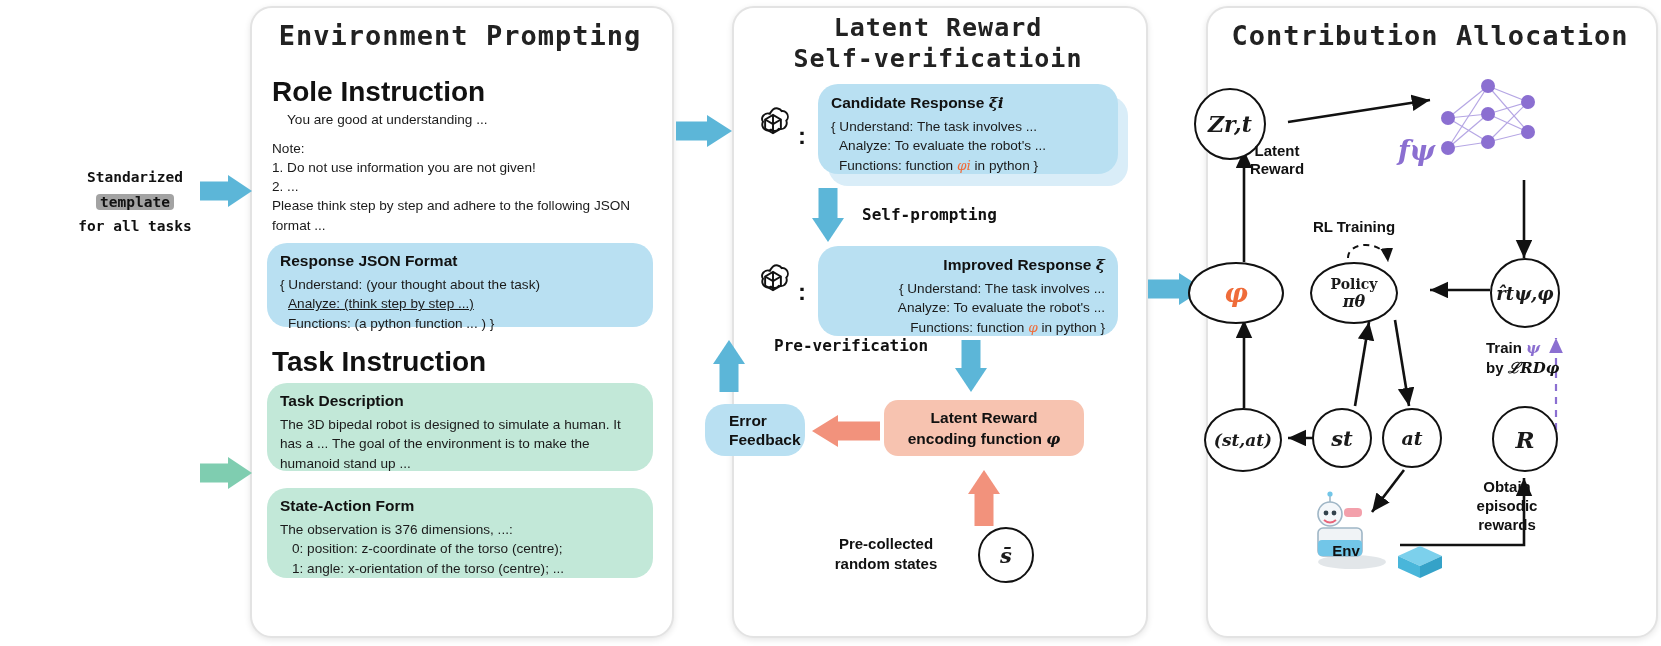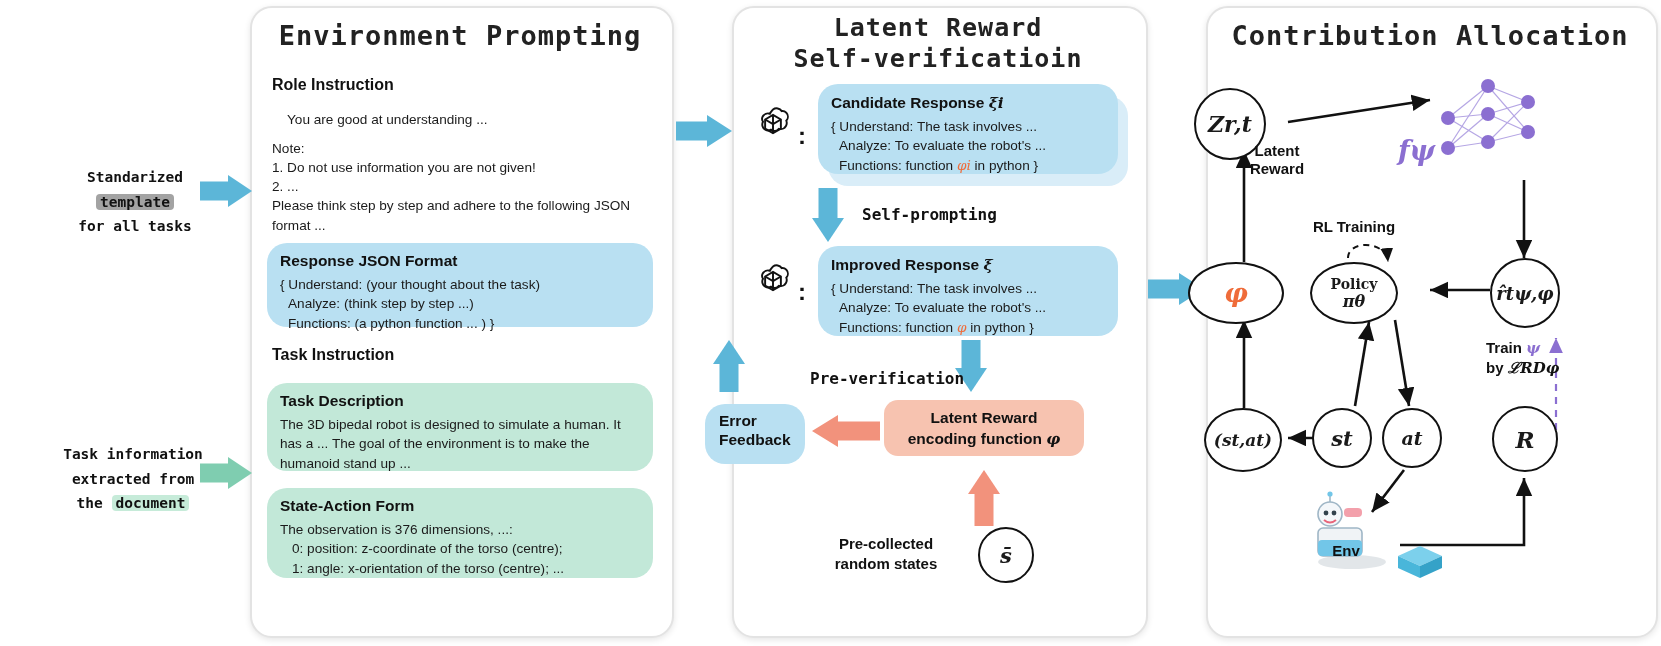--- a/index.html
+++ b/index.html
@@ -21,21 +21,21 @@
 
   .panel-title{
     font-family:"DejaVu Sans Mono","Liberation Mono",monospace;
     font-weight:700;text-align:center;color:#222;
   }
   #title-left{position:absolute;left:250px;top:20px;width:420px;font-size:27px;letter-spacing:1px;}
   #title-mid{position:absolute;left:732px;top:12px;width:412px;font-size:25px;line-height:1.25;letter-spacing:1px;}
   #title-right{position:absolute;left:1206px;top:20px;width:448px;font-size:27px;letter-spacing:1px;}
 
   .h-sec{
-    position:absolute;font-size:16px;font-weight:700;color:#111;
+    position:absolute;font-size:28px;font-weight:700;color:#111;
     font-family:"Liberation Sans",sans-serif;
   }
 
   
   .card{position:absolute;border-radius:20px;padding:9px 13px;box-sizing:border-box;}
   .card .card-title{font-size:15.5px;font-weight:700;margin-bottom:5px;color:#111;}
   .card .card-body{font-size:13.6px;line-height:1.42;color:#1b1b1b;}
   .blue{background:#b9e0f2;}
   .green{background:#c2e8d8;}
   .lightblue{background:#d9edf8;}
@@ -108,25 +108,20 @@
     <div>Self-verificatioin</div>
   </div>
   <div class="panel-title" id="title-right">Contribution Allocation</div>
 
   <div class="anno" style="left:30px;top:165px;width:210px;">
     <div>Standarized</div>
     <div><span class="hl-blue">template</span></div>
     <div>for all tasks</div>
   </div>
 
-  <div class="anno" style="left:18px;top:442px;width:230px;">
-    <div>Task information</div>
-    <div>extracted from</div>
-    <div><span>the </span><span class="hl-green">document</span></div>
-  </div>
 
   <div class="arrow-r" style="left:200px;top:170px;width:52px;height:42px;">
     <div class="bar" style="width:30px;height:19px;background:#5cb6d8;"></div>
     <div class="head" style="border-left:24px solid #5cb6d8;"></div>
   </div>
 
   <div class="arrow-r" style="left:200px;top:452px;width:52px;height:42px;">
     <div class="bar" style="width:30px;height:19px;background:#7fcdb0;"></div>
     <div class="head" style="border-left:24px solid #7fcdb0;"></div>
   </div>
@@ -145,21 +140,21 @@
 
   <div class="plain" style="left:287px;top:110px;width:370px;">You are good at understanding ...</div>
   <div class="plain" style="left:272px;top:139px;width:380px;">Note:</div>
   <div class="plain" style="left:272px;top:158px;width:390px;">1. Do not use information you are not given!</div>
   <div class="plain" style="left:272px;top:177px;width:380px;">2. ...</div>
   <div class="plain" style="left:272px;top:196px;width:368px;">Please think step by step and adhere to the following JSON format ...</div>
 
   <div class="card blue" style="left:267px;top:243px;width:386px;height:84px;">
     <div class="card-title">Response JSON Format</div>
     <div class="card-body">{ Understand:  (your thought about the task)</div>
-    <div class="card-body" style="padding-left:8px;">Analyze: (think step by step ...)</div>
+    <div class="card-body" style="padding-left:8px;text-decoration:underline;">Analyze: (think step by step ...)</div>
     <div class="card-body" style="padding-left:8px;">Functions: (a python function ... ) }</div>
   </div>
 
   <div class="h-sec" style="left:272px;top:346px;">Task Instruction</div>
 
   <div class="card green" style="left:267px;top:383px;width:386px;height:88px;">
     <div class="card-title">Task Description</div>
     <div class="card-body">The 3D bipedal robot is designed to simulate a human. It has a ... The goal of the environment is to make the humanoid stand up  ...</div>
   </div>
 
@@ -199,43 +194,43 @@
 
   <div class="gptlogo" style="left:752px;top:262px;">
     <svg width="42" height="42" viewBox="0 0 24 24" fill="none" stroke="#111" stroke-width="1.1">
       <path d="M12 2.6c1.6-1.2 3.9-.8 5 .9.9-.1 1.9.2 2.6.9 1.2 1.3 1.2 3.3 0 4.6.4 1 .3 2.1-.2 3-.8 1.5-2.6 2.1-4.1 1.6-1.1 1.3-3 1.5-4.4.5-1 .6-2.3.6-3.3 0-1.6-.9-2.2-2.9-1.3-4.5-.6-.9-.7-2.1-.2-3 .8-1.5 2.6-2.1 4.1-1.6.4-.9 1.1-1.6 1.8-2.4z"></path>
       <path d="M7.5 8.3l4.5-2.6 4.5 2.6v5.2L12 16.1l-4.5-2.6z"></path>
       <path d="M12 5.7v5.2M7.5 8.3l4.5 2.6 4.5-2.6M12 10.9v5.2"></path>
     </svg>
   </div>
   <div class="colon" style="left:798px;top:278px;">:</div>
 
-  <div class="card blue" style="left:818px;top:246px;width:300px;height:90px;">
+  <div class="card blue" style="left:818px;top:246px;width:300px;height:90px;text-align:right;">
     <div class="card-title">
       <span>Improved Response </span><span class="math">ξ</span>
     </div>
     <div class="card-body">{ Understand:  The  task  involves ...</div>
     <div class="card-body" style="padding-left:8px;">Analyze: To evaluate the robot's ...</div>
     <div class="card-body" style="padding-left:8px;">
       <span>Functions: function </span><span class="math" style="color:#ef6c3a;">φ</span><span> in python }</span>
     </div>
   </div>
 
   <div class="arrow-d" style="left:948px;top:340px;width:46px;height:52px;">
     <div class="bar" style="width:19px;height:30px;background:#5cb6d8;"></div>
     <div class="head" style="border-top:24px solid #5cb6d8;"></div>
   </div>
 
   <div class="arrow-u" style="left:706px;top:340px;width:46px;height:52px;">
     <div class="bar" style="width:19px;height:30px;background:#5cb6d8;"></div>
     <div class="head" style="border-bottom:24px solid #5cb6d8;"></div>
   </div>
-  <div class="lbl-mono" style="left:774px;top:369px;margin-left:36px;">Pre-verification</div>
-
-  <div class="card blue" style="left:705px;top:404px;width:100px;height:60px;padding:8px 14px;">
+  <div class="lbl-mono" style="left:774px;top:336px;">Pre-verification</div>
+
+  <div class="card blue" style="left:705px;top:404px;width:100px;height:52px;padding:8px 24px;">
     <div class="card-title" style="margin-bottom:1px;">Error</div>
     <div class="card-title">Feedback</div>
   </div>
 
   <div class="arrow-l" style="left:812px;top:410px;width:68px;height:42px;">
     <div class="bar" style="width:42px;height:19px;background:#f2927c;"></div>
     <div class="head" style="border-right:26px solid #f2927c;"></div>
   </div>
 
   <div class="card" style="left:884px;top:400px;width:200px;height:56px;background:#f7c3b0;border-radius:14px;padding:9px 10px;text-align:center;">
@@ -352,20 +347,25 @@
     <span class="math">st</span>
   </div>
   <div class="node" style="left:1382px;top:408px;width:56px;height:56px;font-size:19px;">
     <span class="math">at</span>
   </div>
   <div class="node" style="left:1492px;top:406px;width:62px;height:62px;font-size:23px;">
     <span class="math">R</span>
   </div>
 
 
+  <div class="lbl" style="left:1452px;top:478px;width:110px;line-height:1.25;">
+    <div>Obtain</div>
+    <div>episodic</div>
+    <div>rewards</div>
+  </div>
 
   <svg style="position:absolute;left:1300px;top:488px;width:92px;height:92px;">
     <ellipse cx="52" cy="74" rx="34" ry="7" fill="#d8dde2" opacity=".75"></ellipse>
     <rect x="18" y="40" width="44" height="28" rx="5" fill="#f0f3f6" stroke="#9fb6c6" stroke-width="1.6"></rect>
     <rect x="18" y="52" width="44" height="16" rx="4" fill="#72c6e8"></rect>
     <circle cx="30" cy="26" r="12" fill="#f4f7fa" stroke="#9fb6c6" stroke-width="1.6"></circle>
     <circle cx="26" cy="25" r="2.4" fill="#33424d"></circle>
       <circle cx="34" cy="25" r="2.4" fill="#33424d"></circle>
     <path d="M24 32 q6 5 12 0" stroke="#e8657a" stroke-width="2" fill="none"></path>
     <rect x="44" y="20" width="18" height="9" rx="4" fill="#f3a0ab"></rect>

